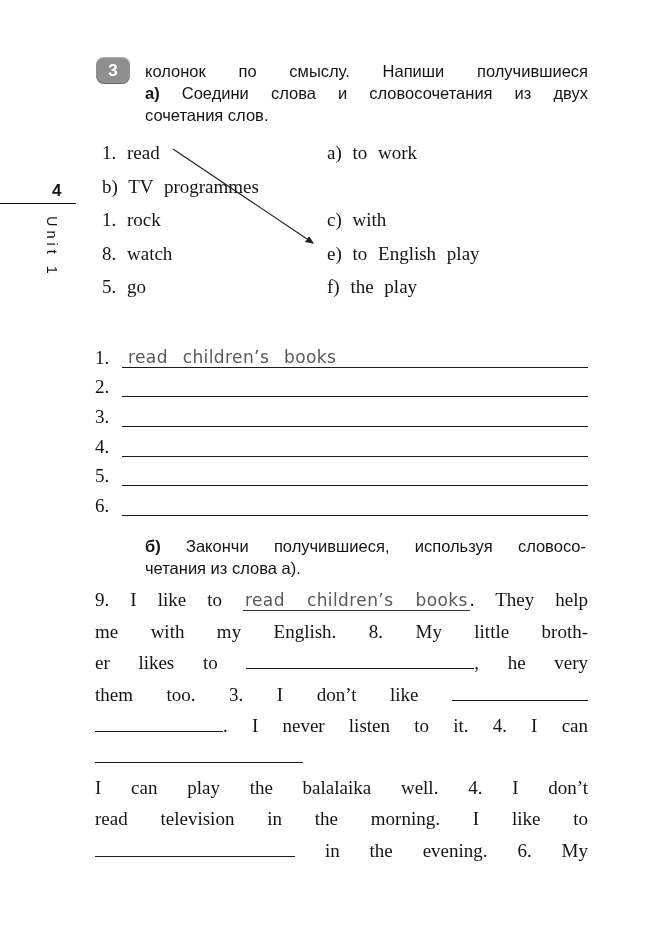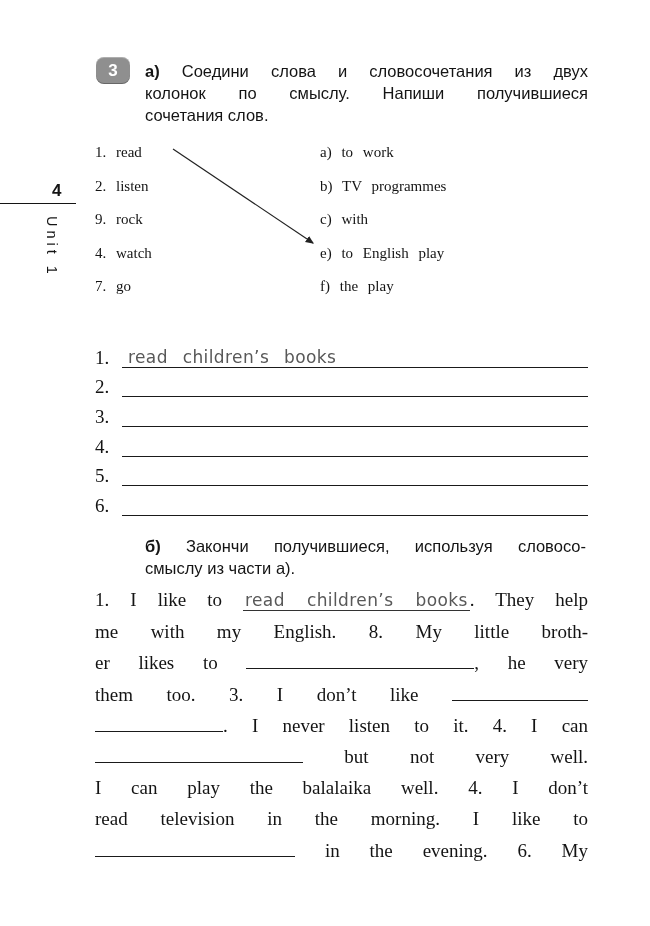--- a/index.html
+++ b/index.html
@@ -25,22 +25,22 @@
 
   
   .task { position:absolute; font-family:"Liberation Sans", sans-serif;
     font-size:16.5px; line-height:22px; }
   .task-a { left:145px; top:60px; width:443px; }
   .task-b { left:145px; top:535px; width:441px; }
   .jline { text-align:justify; text-align-last:justify; -moz-text-align-last:justify; }
   .task .lbl { font-weight:bold; }
 
   
-  .match { position:absolute; left:95px; top:136px; width:493px;
-    font-size:15px; line-height:33.6px; word-spacing:6px; }
+  .match { position:absolute; left:102px; top:136px; width:493px;
+    font-size:19px; line-height:33.6px; word-spacing:6px; }
   .match-row { display:flex; }
   .match-left { width:225px; }
   .match-right { flex:1; }
   .arrow-svg { position:absolute; left:158px; top:136px; overflow:visible; }
 
   
   .writes { position:absolute; left:95px; top:338px; width:493px; font-size:19px; }
   .write-row { display:flex; height:29.7px; align-items:flex-end; }
   .write-num { width:27px; line-height:1; padding-bottom:1px; }
   .write-rule { flex:1; align-self:stretch; border-bottom:1.2px solid #1a1a1a;
@@ -60,44 +60,43 @@
 
 <div class="page">
 
   <div class="pagenum">4</div>
   <div class="margin-rule"></div>
   <div class="unit">Unit 1</div>
 
   <div class="badge">3</div>
 
   <div class="task task-a">
+    <div class="jline"><span>колонок по смыслу. Напиши получившиеся</span></div>
     <div class="jline"><span class="lbl">а)</span> <span>Соедини слова и словосочетания из двух</span></div>
-    <div class="jline"><span>колонок по смыслу. Напиши получившиеся</span></div>
     <div><span>сочетания слов.</span></div>
   </div>
 
   <div class="match">
     <div class="match-row">
       <span class="match-left">1. read</span>
       <span class="match-right">a) to work</span>
     </div>
     <div class="match-row">
-      <span class="match-left">2. listen</span>
       <span class="match-right">b) TV programmes</span>
     </div>
     <div class="match-row">
-      <span class="match-left">9. rock</span>
+      <span class="match-left">1. rock</span>
       <span class="match-right">c) with</span>
     </div>
     <div class="match-row">
-      <span class="match-left">4. watch</span>
+      <span class="match-left">8. watch</span>
       <span class="match-right">e) to English play</span>
     </div>
     <div class="match-row">
-      <span class="match-left">7. go</span>
+      <span class="match-left">5. go</span>
       <span class="match-right">f) the play</span>
     </div>
   </div>
 
   <svg class="arrow-svg" width="175" height="120" viewBox="0 0 175 120">
     <defs>
       <marker id="ah" markerWidth="8" markerHeight="8" refX="6" refY="3" orient="auto">
         <path d="M0,0 L7,3 L0,6 Z" fill="#222"></path>
       </marker>
     </defs>
@@ -138,28 +137,28 @@
     <div class="write-row">
       <span class="write-num">6.</span>
       <span class="write-rule">
           <span class="hand"></span>
         </span>
     </div>
   </div>
 
   <div class="task task-b">
     <div class="jline"><span class="lbl">б)</span> <span>Закончи получившиеся, используя словосо-</span></div>
-    <div><span>смыслу из части а).</span></div>
+    <div><span>четания из слова а).</span></div>
   </div>
 
   <div class="para">
-    <div class="jline"><span>1. I like to</span> <span class="hand-inline">read children’s books</span><span>. They help</span></div>
+    <div class="jline"><span>9. I like to</span> <span class="hand-inline">read children’s books</span><span>. They help</span></div>
     <div class="jline"><span>me with my English. 8. My little broth-</span></div>
     <div class="jline"><span>er likes to</span> <span class="blank" style="width:228px"></span><span>, he very</span></div>
     <div class="jline"><span>them too. 3. I don’t like</span> <span class="blank" style="width:136px"></span></div>
     <div class="jline"><span class="blank" style="width:128px"></span><span>. I never listen to it. 4. I can</span></div>
-    <div class="jline"><span class="blank" style="width:208px"></span> <span>but not very well.</span></div>
+    <div class="jline"><span class="blank" style="width:208px"></span> </div>
     <div class="jline"><span>I can play the balalaika well. 4. I don’t</span></div>
     <div class="jline"><span>read television in the morning. I like to</span></div>
     <div class="jline"><span class="blank" style="width:200px"></span> <span>in the evening. 6. My</span></div>
   </div>
 
 </div>
 
 </body></html>

